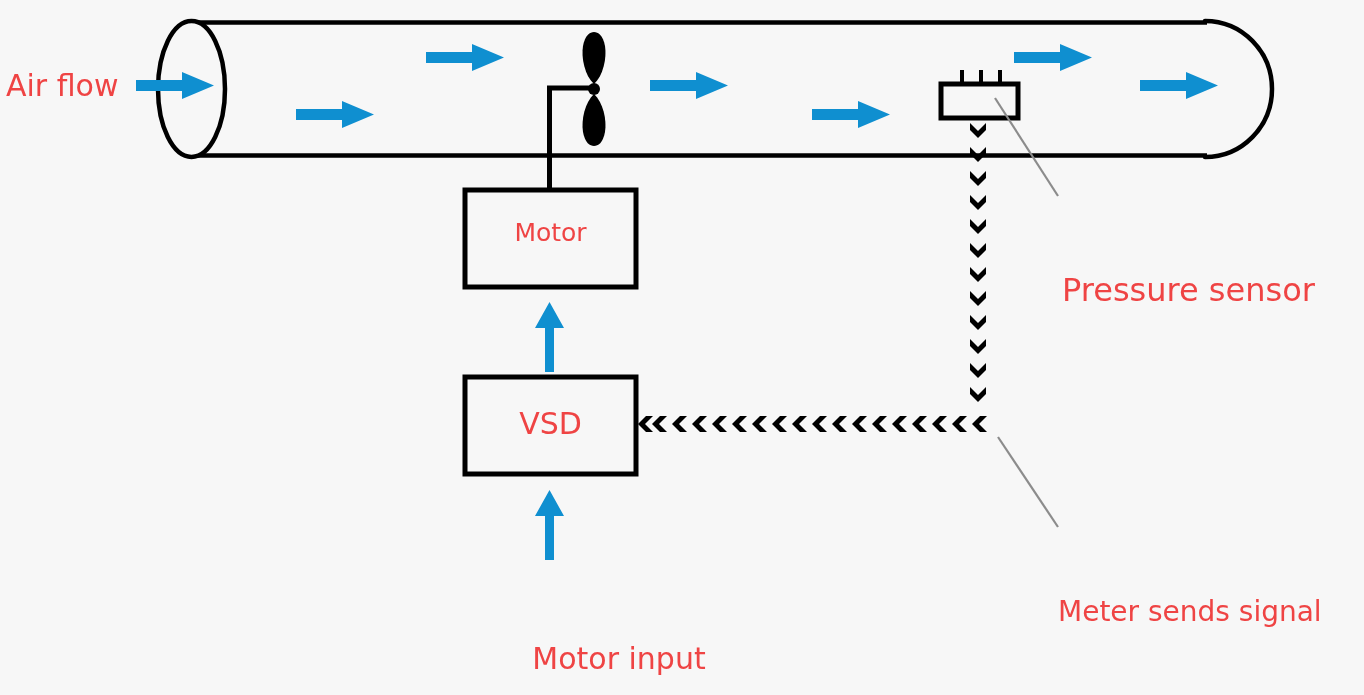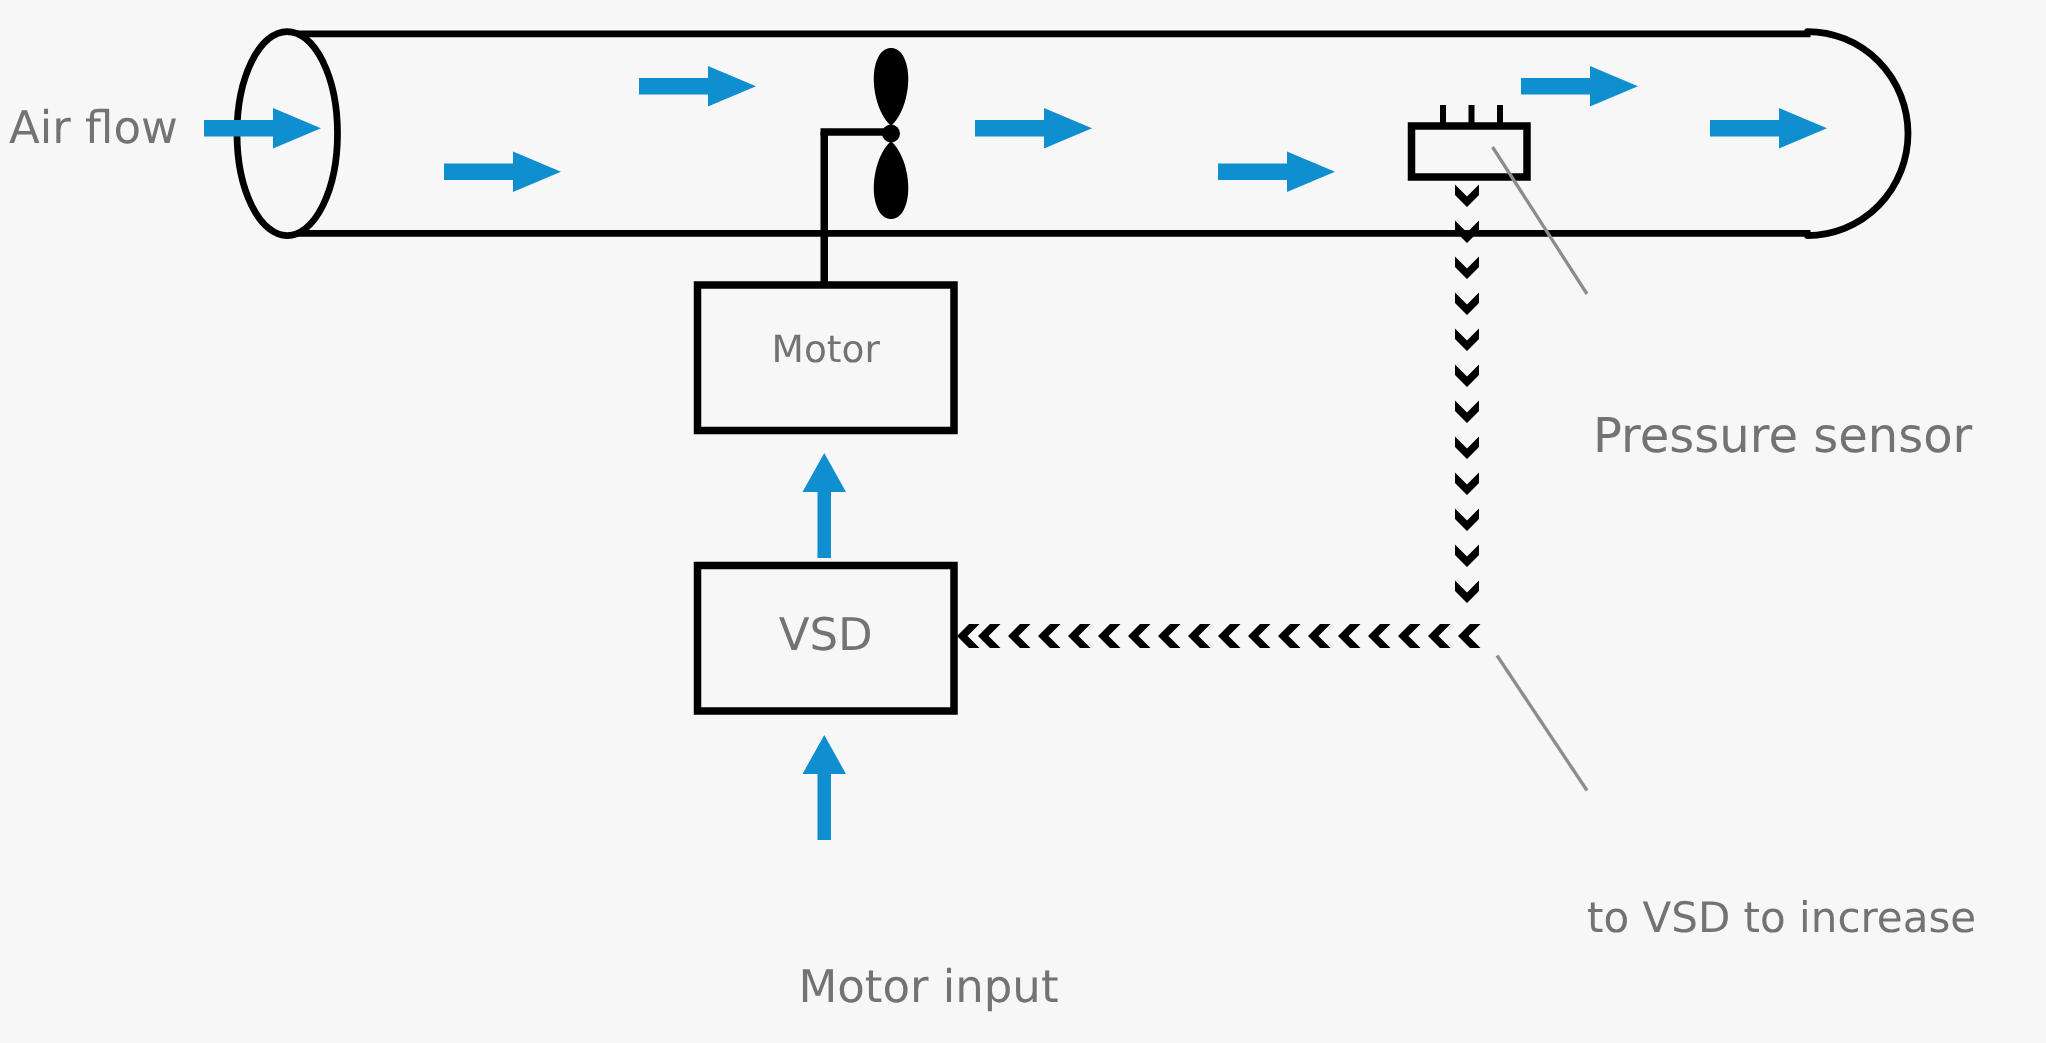--- a/index.html
+++ b/index.html
@@ -21,21 +21,21 @@
   }
   #diagram {
     position: absolute;
     left: 0;
     top: 0;
     width: 1364px;
     height: 695px;
   }
   .lbl {
     position: absolute;
-    color: #737373;
+    color: #ef4444;
     font-family: "DejaVu Sans", sans-serif;
     white-space: pre;
     line-height: 1.18;
   }
   #airflow-label   { left: 6px;   top: 68px;  font-size: 30px; }
   #motor-label     { left: 465px; top: 218px; font-size: 25px; width: 171px; text-align: center; }
   #vsd-label       { left: 465px; top: 406px; font-size: 30px; width: 171px; text-align: center; }
   #energy-label    { left: 457px; top: 570px; font-size: 30px; width: 324px; text-align: center; }
   #sensor-note     { left: 1062px; top: 196px; font-size: 32px; }
   #meter-note      { left: 1058px; top: 529px; font-size: 28px; }
@@ -169,18 +169,19 @@
   <div class="lbl" id="energy-label">
     <div>Motor input</div>
     
   </div>
 
   <div class="lbl" id="sensor-note">
     <div>Pressure sensor</div>
   </div>
 
   <div class="lbl" id="meter-note">
+    <div>Meter sends signal</div>
     <div>to VSD to increase</div>
     
     
   </div>
 
 </div>
 
 </body></html>

